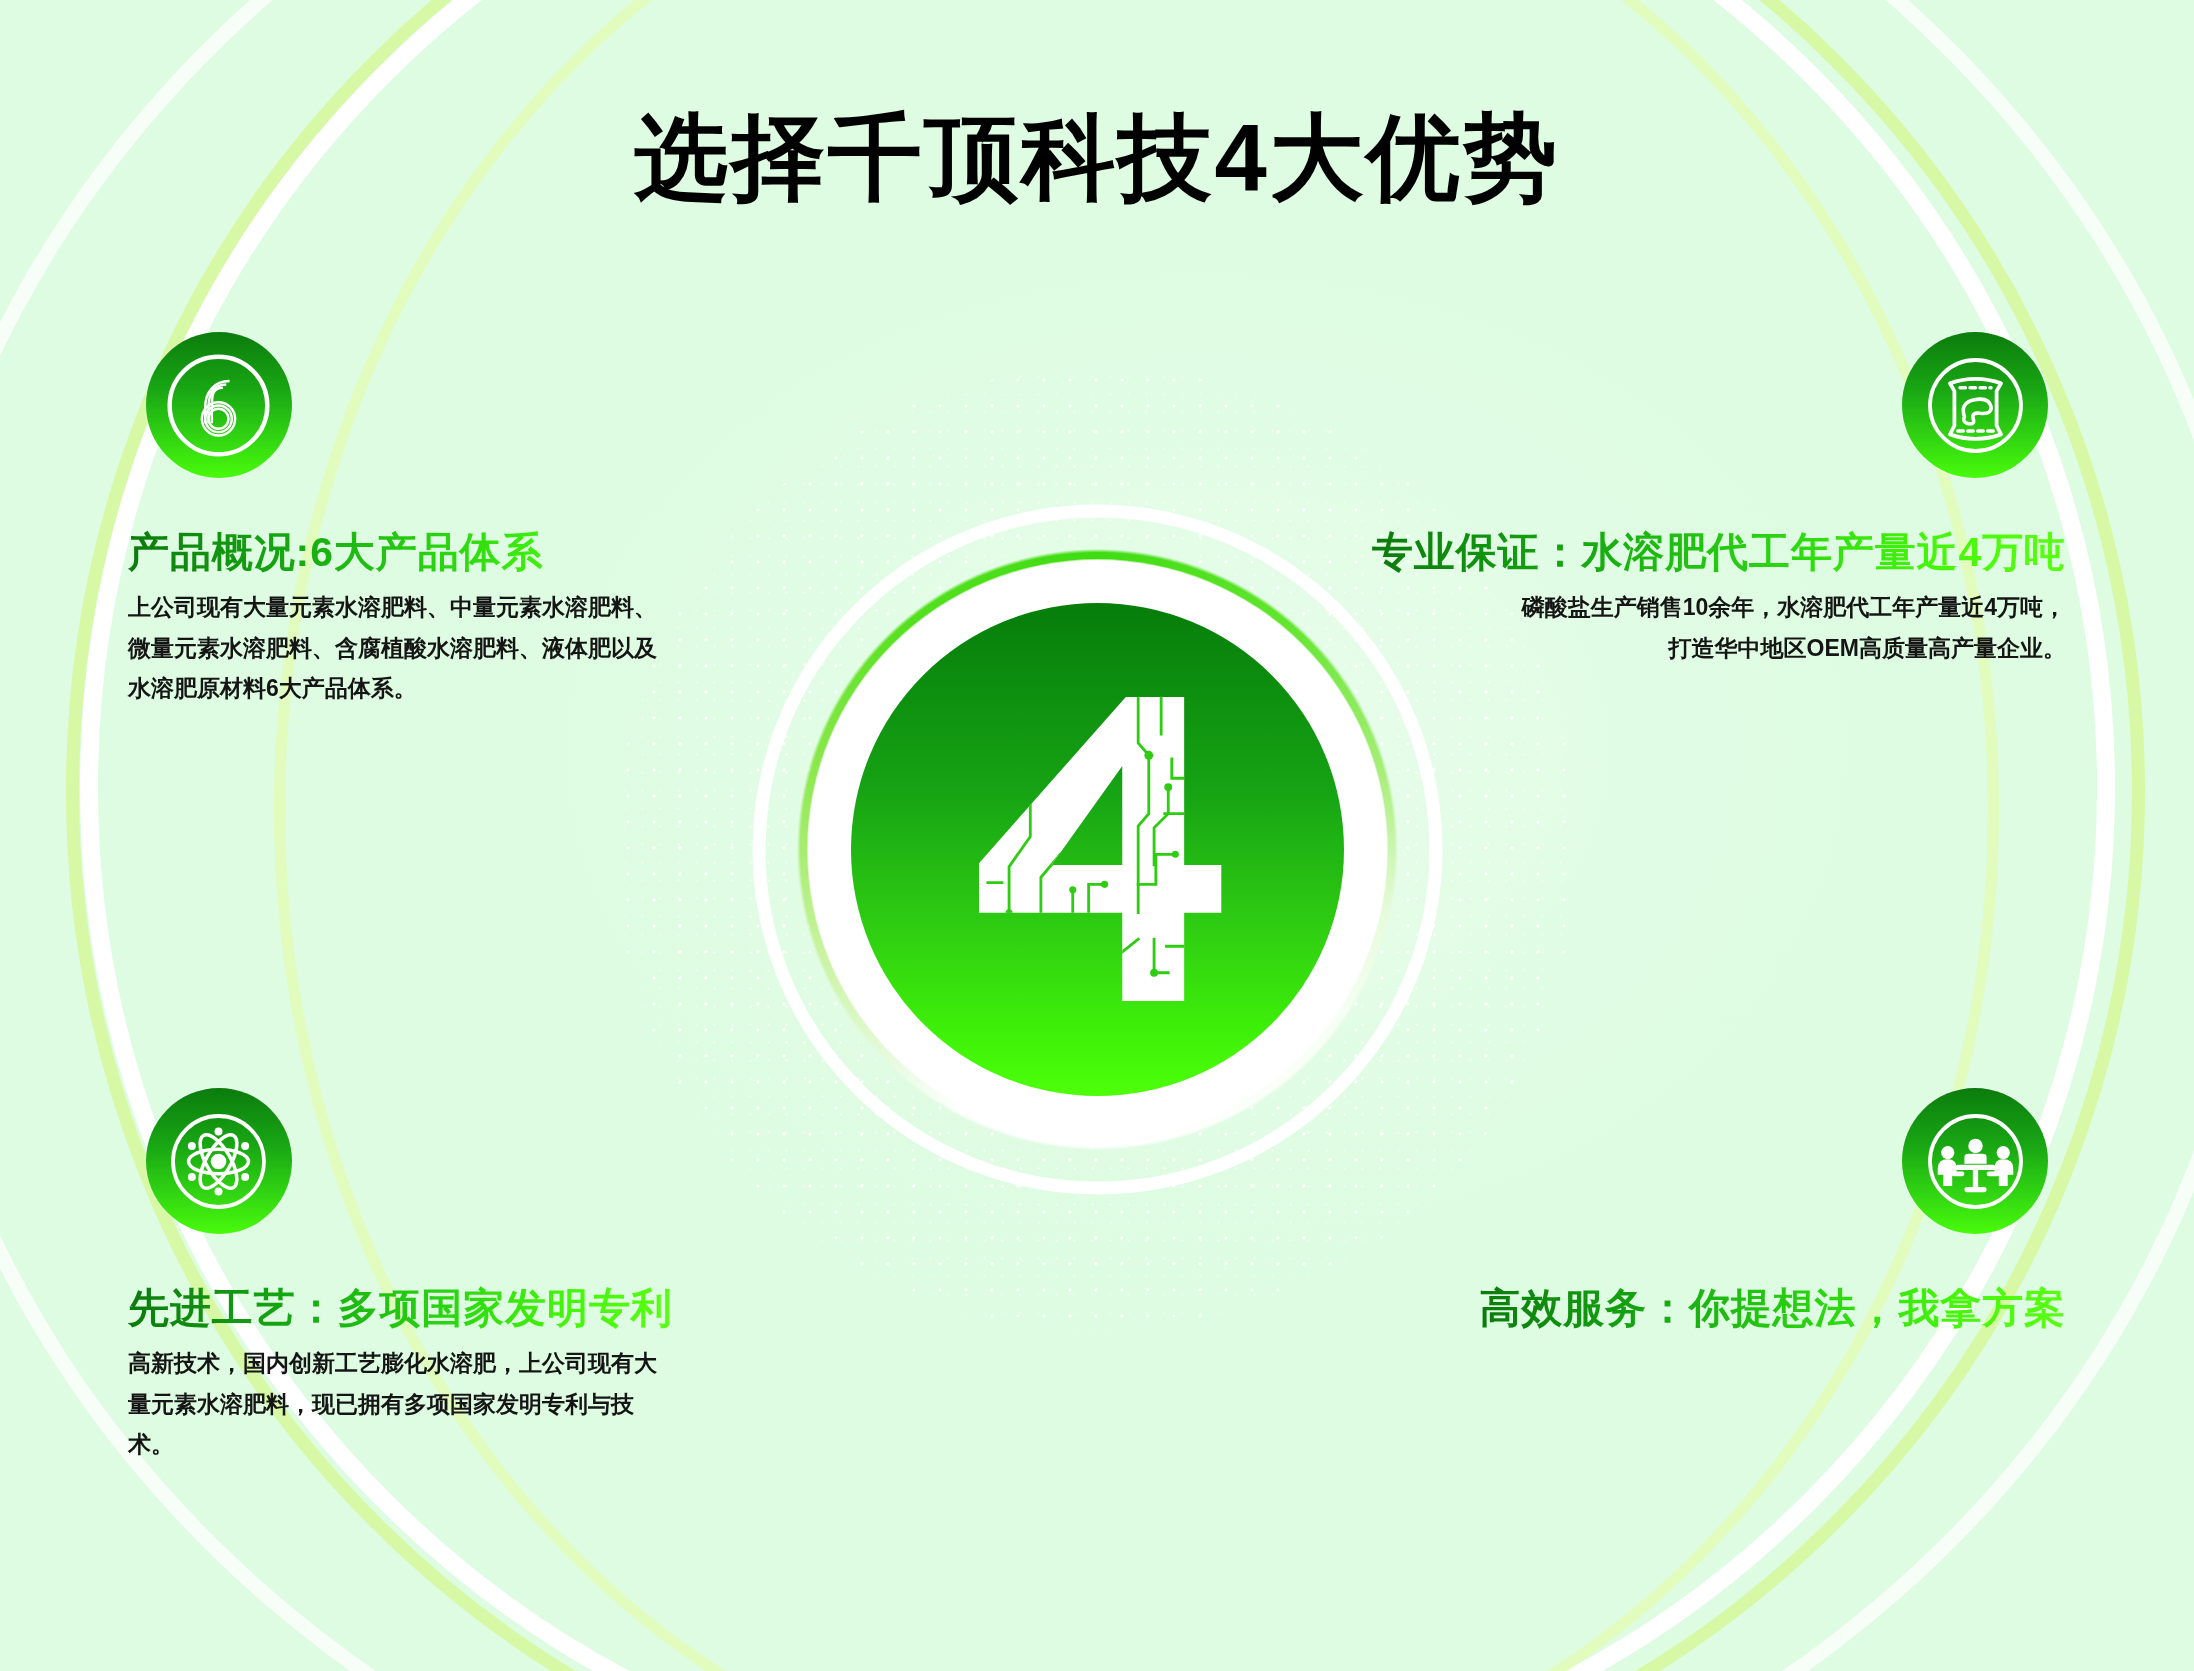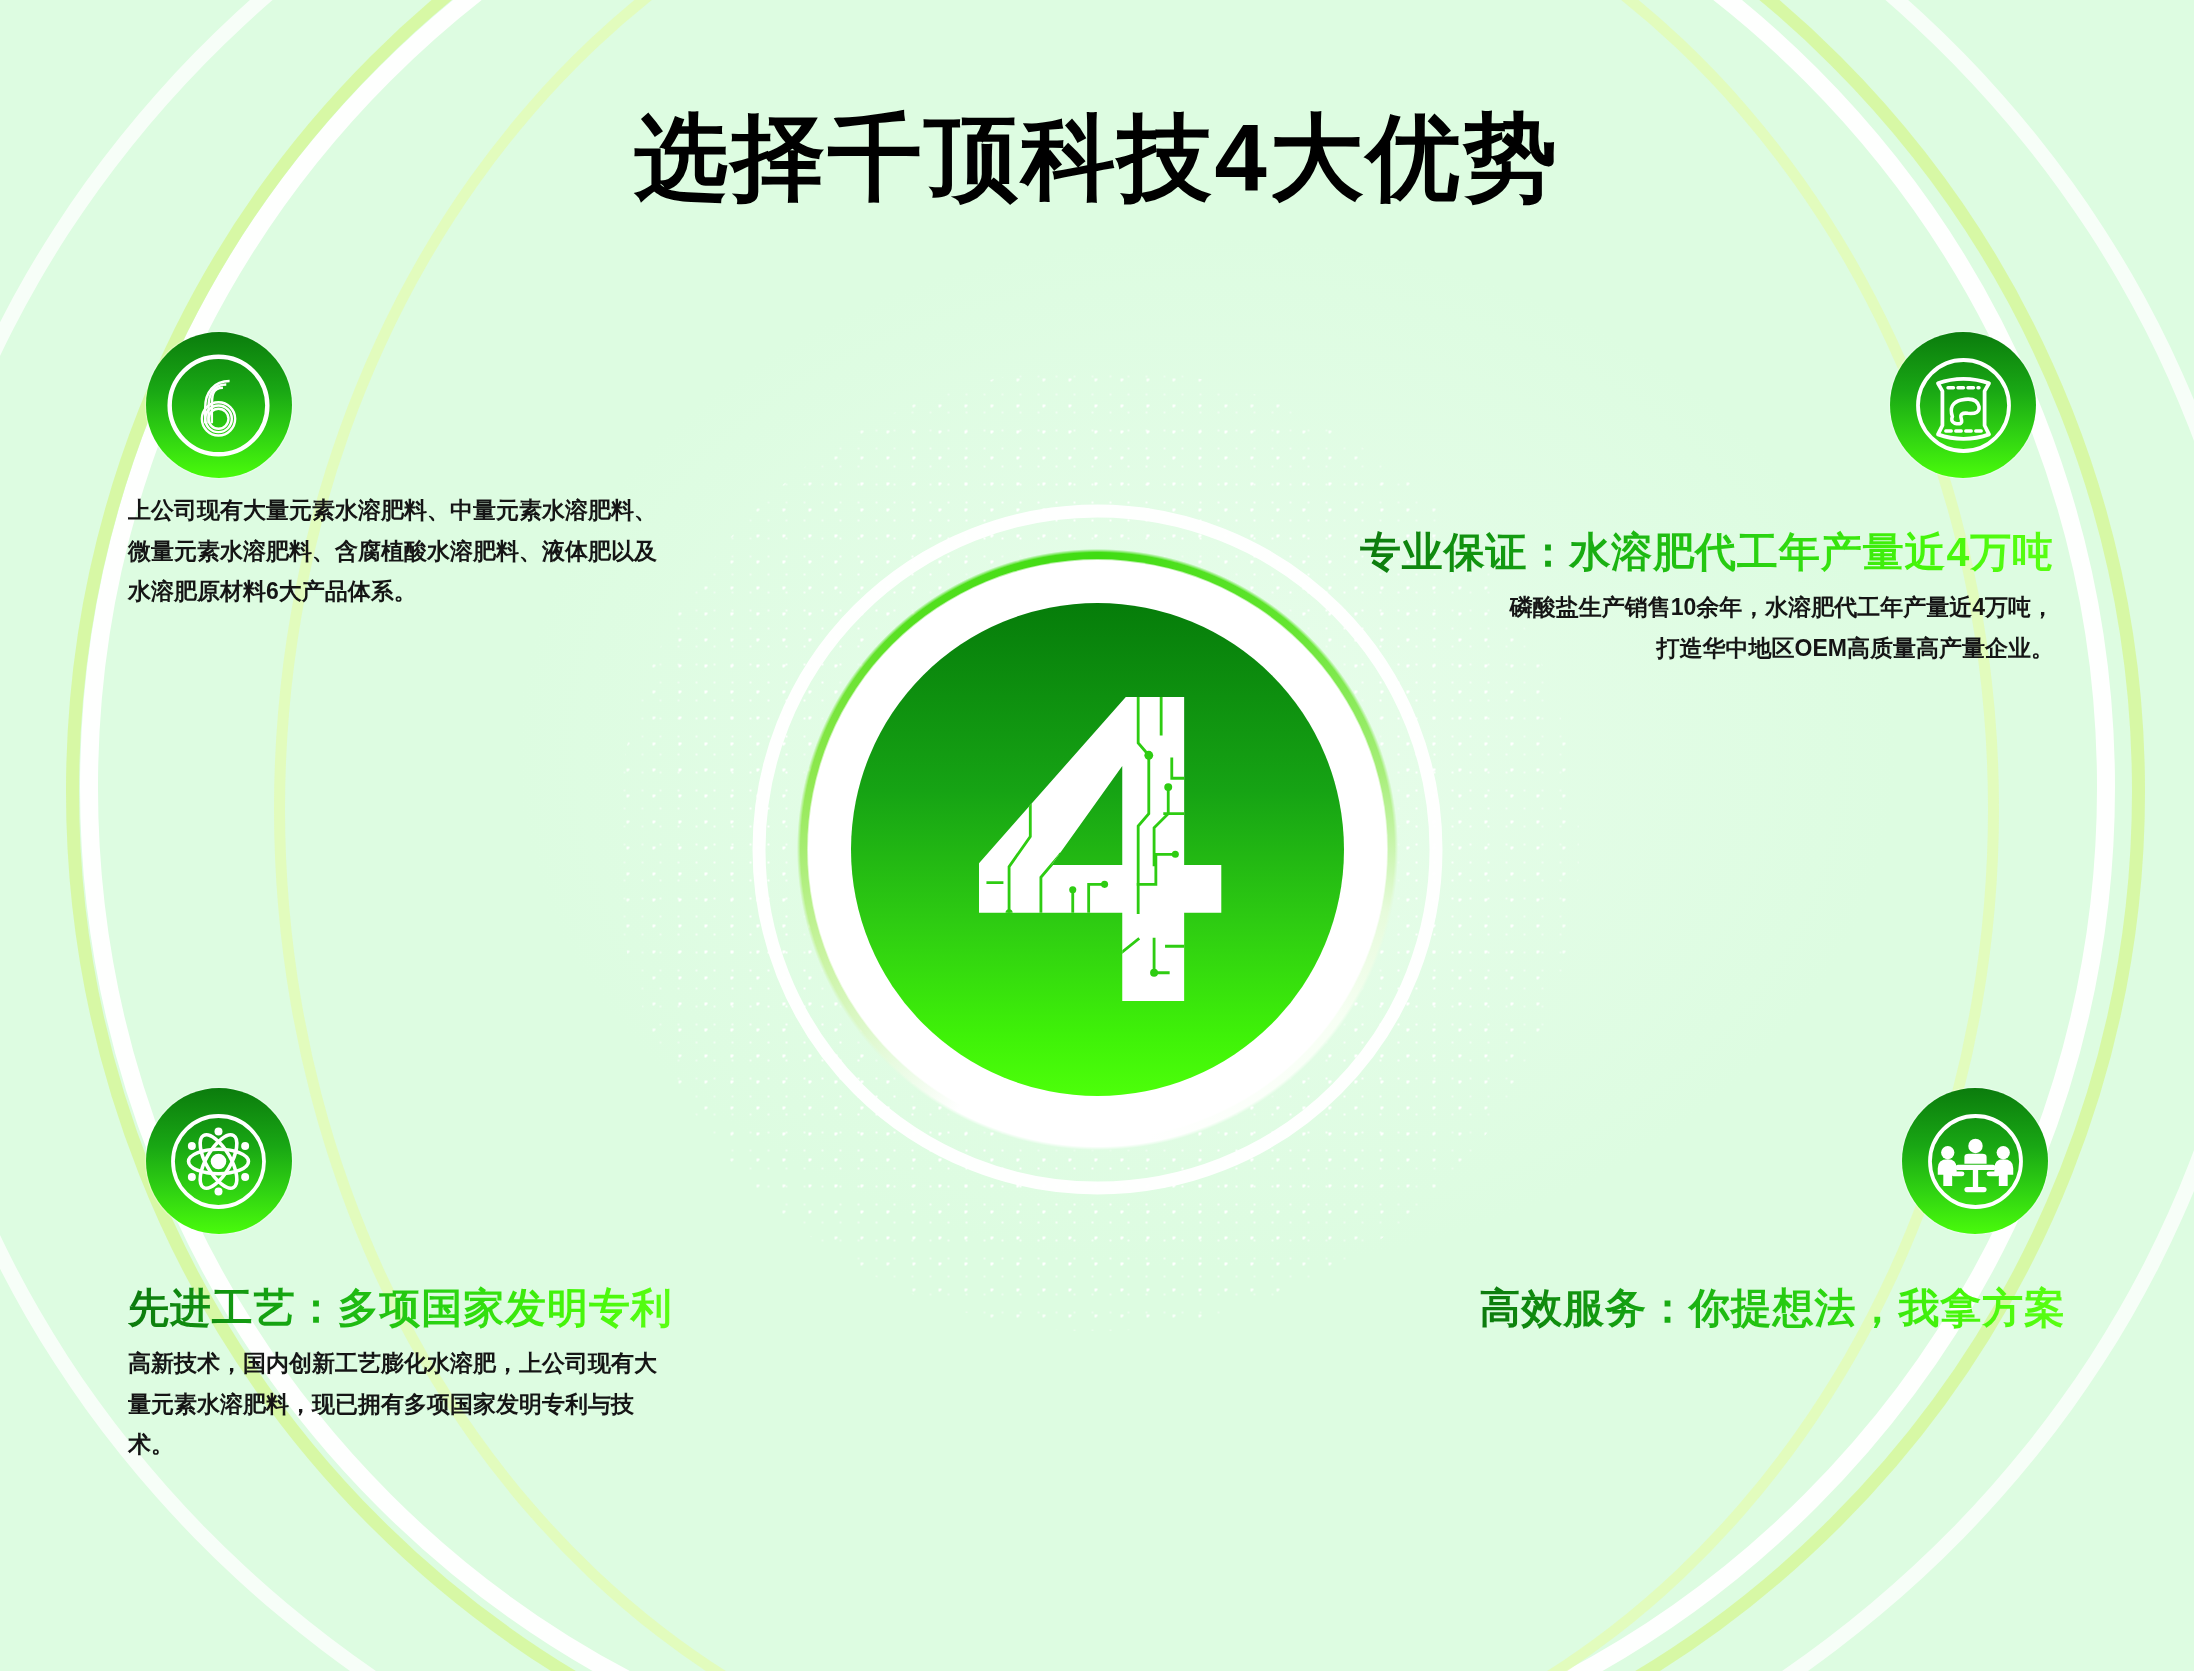--- a/index.html
+++ b/index.html
@@ -164,21 +164,21 @@
   #feat-tl { left:128px;  top:332px;  }
   #feat-tl .icon-badge { margin-left:17.7px; }
   #feat-tl .feat-title { margin-top:52px; }
   #feat-tl .feat-body  { margin-top:12.4px; }
 
   #feat-bl { left:128px;  top:1088px; }
   #feat-bl .icon-badge { margin-left:17.7px; }
   #feat-bl .feat-title { margin-top:52px; }
   #feat-bl .feat-body  { margin-top:12.4px; }
 
-  #feat-tr { right:140px; top:332px;  }
+  #feat-tr { right:128px; top:332px;  }
   #feat-tr .icon-badge { margin-left:auto; margin-right:17.7px; }
   #feat-tr .feat-title { margin-top:52px; }
   #feat-tr .feat-body  { margin-top:12.4px; }
 
   #feat-br { right:128px; top:1088px; }
   #feat-br .icon-badge { margin-left:auto; margin-right:17.7px; }
   #feat-br .feat-title { margin-top:52px; }
   #feat-br .feat-body  { margin-top:12.4px; }
 
   
@@ -260,20 +260,21 @@
           <path d="M60 28 C46 28 38 38 38 52 L38 66"></path>
           <path d="M57 31 C45 31 41 40 41 52 L41 66"></path>
           <path d="M54 34 C44 34 44 42 44 52 L44 66"></path>
           <circle cx="50" cy="62" r="15"></circle>
           <circle cx="50" cy="62" r="12"></circle>
           <circle cx="50" cy="62" r="9"></circle>
         </g>
         <path d="M38 52 L38 72 L48 72 L48 52 Z" fill="#ffffff" opacity="0"></path>
       </svg>
     </div>
+    <div class="feat-title">产品概况:6大产品体系</div>
     <div class="feat-body">上公司现有大量元素水溶肥料、中量元素水溶肥料、微量元素水溶肥料、含腐植酸水溶肥料、液体肥以及水溶肥原材料6大产品体系。</div>
   </div>
 
   <div class="feature feat-right" id="feat-tr">
     <div class="icon-badge">
       <svg viewBox="0 0 100 100" aria-hidden="true">
         <circle cx="50" cy="50" r="41" fill="none" stroke="#ffffff" stroke-width="3.4"></circle>
         <path d="M27 30 Q38 26 50 26 Q62 26 73 30 L69 37 L69 68 L73 76 Q62 80 50 80 Q38 80 27 76 L31 68 L31 37 Z" fill="none" stroke="#ffffff" stroke-width="3.4" stroke-linejoin="round"></path>
         <path d="M36 34 L64 34" stroke="#ffffff" stroke-width="3" stroke-dasharray="5 4" stroke-linecap="round"></path>
         <path d="M34 73 L66 73" stroke="#ffffff" stroke-width="3" stroke-dasharray="5 4" stroke-linecap="round"></path>

